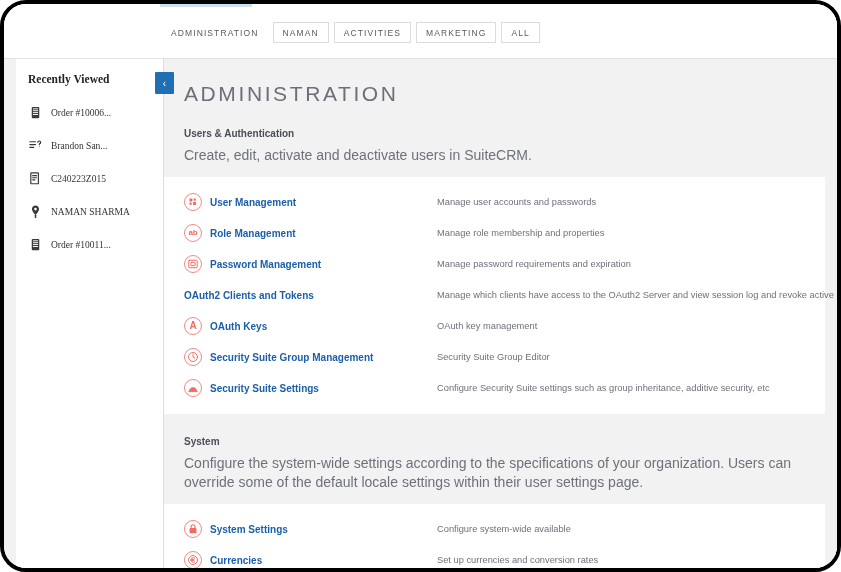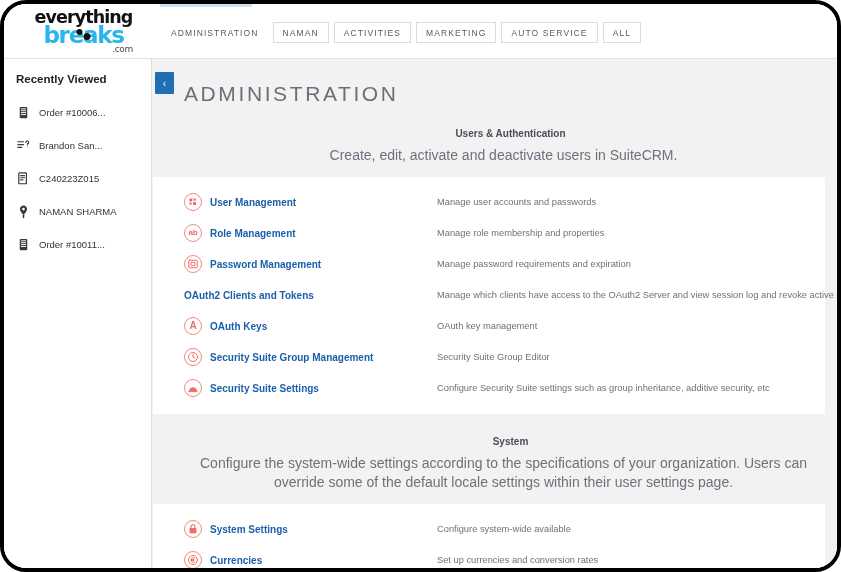--- a/index.html
+++ b/index.html
@@ -124,27 +124,28 @@
     cursor: pointer;
   }
   .nav-item.boxed {
     border: 1px solid #dcdcdc;
     margin-left: 5px;
   }
 
   
   #sidebar {
     position: absolute;
-    left: 0; top: 55px;
+    left: 12px; top: 55px;
     width: 148px;
     height: 509px;
     background: #ffffff;
     border-right: 1px solid #dedede;
     padding: 14px 0 0 0;
     z-index: 10;
+    font-family: Liberation Serif, serif;
   }
   #sidebar h2 {
     font-size: 11.5px;
     font-weight: 700;
     color: #222222;
     padding: 0 0 0 12px;
     margin-bottom: 16px;
   }
   .rv-item {
     display: flex;
@@ -200,21 +201,20 @@
     font-weight: 300;
     letter-spacing: 2.6px;
     color: #6c6f7a;
     padding: 23px 0 0 31px;
     font-family: "Liberation Sans", sans-serif;
   }
 
   .section-head {
     padding: 22px 0 0 31px;
     background: #f2f2f2;
-    text-align: center;
   }
   .section-head .sh-title {
     font-size: 10px;
     font-weight: 700;
     color: #4a4d5a;
     margin-bottom: 7px;
   }
   .section-head .sh-desc {
     font-size: 14px;
     color: #6e717c;
@@ -289,37 +289,25 @@
 </style>
 </head>
 <body>
 
 <div id="device">
   <div id="viewport">
 
     <div id="top-strip"></div>
 
     <div id="header">
-      <div id="logo">
-        <span class="l1">everything</span>
-        <span class="l2">
-          <span>breaks</span>
-          <span class="dots">
-              <i class="a"></i>
-              <i class="b"></i>
-            </span>
-        </span>
-        <span class="l3">.com</span>
-      </div>
       <div id="navbar">
           <div class="nav-item">ADMINISTRATION</div>
           <div class="nav-item boxed">NAMAN</div>
           <div class="nav-item boxed">ACTIVITIES</div>
           <div class="nav-item boxed">MARKETING</div>
-          <div class="nav-item boxed">AUTO SERVICE</div>
           <div class="nav-item boxed">ALL</div>
         </div>
     </div>
 
     <div id="sidebar">
       <h2>Recently Viewed</h2>
       <div id="rv-list">
           <div class="rv-item">
             <span class="rv-icon">
               <svg width="15" height="15" viewBox="0 0 16 16" fill="none" stroke="currentColor" stroke-width="1.3" stroke-linecap="round" stroke-linejoin="round">

